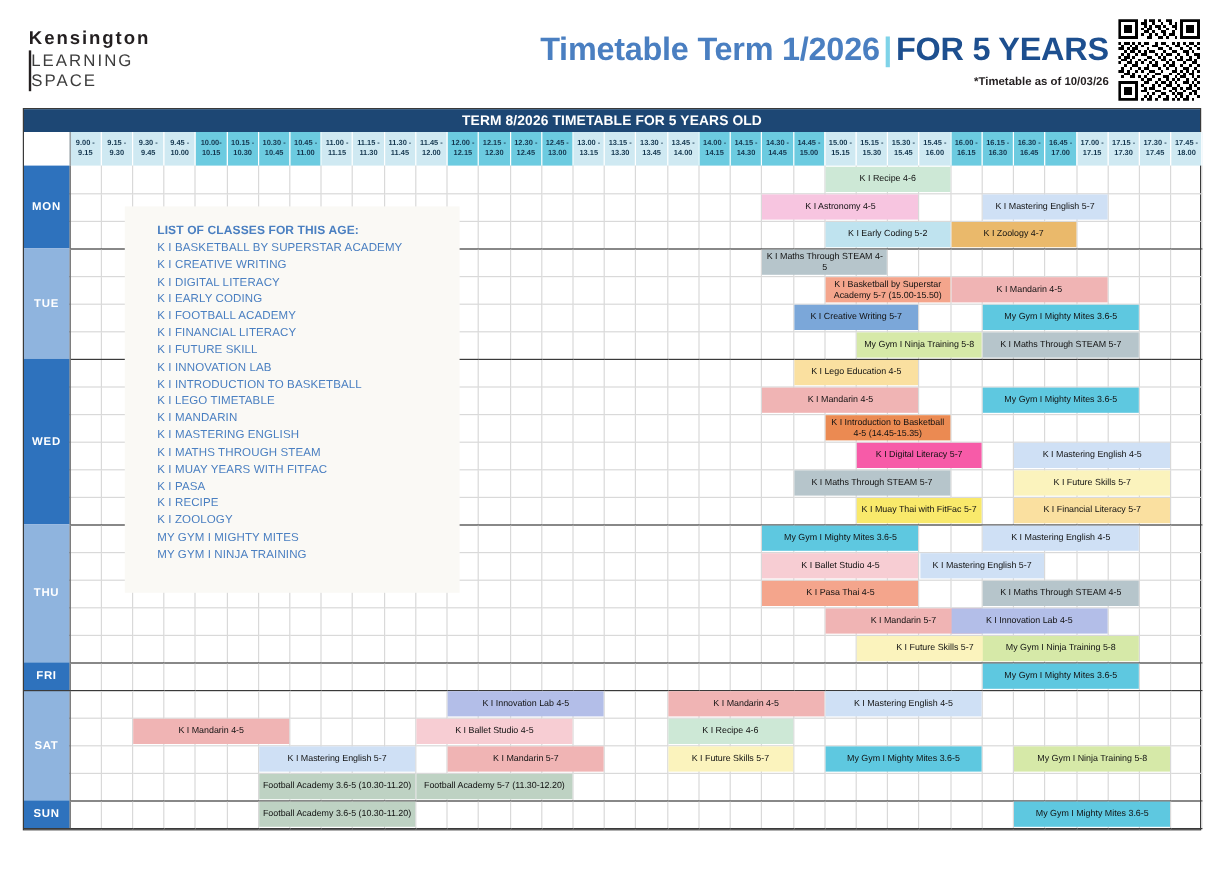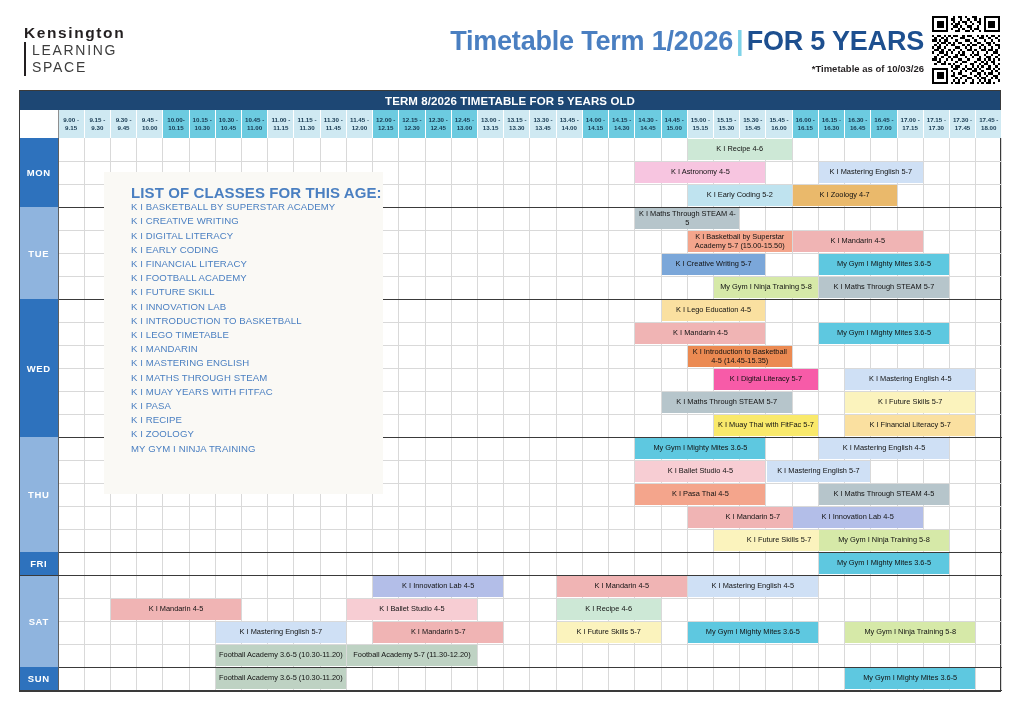--- a/index.html
+++ b/index.html
@@ -8,21 +8,21 @@
     width: 1024px; height: 724px;
     background: #ffffff;
     font-family: "Liberation Sans", sans-serif;
     overflow: hidden;
   }
   #page { position: relative; width: 1024px; height: 724px; background:#fff; }
 
   
   .logo { position: absolute; left: 24px; top: 24px; }
   .logo .l1 { font-size: 15.5px; font-weight: bold; letter-spacing: 1.6px; color:#231f20; line-height: 17px;}
-  .logo .sub { border-left: 2px solid #231f20; padding-left: 6px; margin-top:1px;}
+  .logo .sub { border-left: 2px solid #231f20; margin-top:1px;}
   .logo .l2, .logo .l3 { font-size: 14px; letter-spacing: 1.7px; color:#3d3d3d; line-height: 17px; }
 
   .title-wrap { position:absolute; left:400px; top:26px; width:524px; text-align:right; }
   .title-main { display:inline; font-size:27px; font-weight:bold; color:#4a7fc1; letter-spacing:-0.2px;}
   .title-sep { display:inline; font-size:27px; font-weight:bold; color:#7fd3e8; padding:0 3px;}
   .title-bold { display:inline; font-size:27px; font-weight:bold; color:#1d4f8f; letter-spacing:-0.2px;}
   .title-note { margin-top:6px; font-size:9.5px; font-weight:bold; color:#231f20; }
 
   .qr { position:absolute; right:24px; top:16px; width:68px; height:68px; }
 
@@ -63,21 +63,21 @@
     text-align:center; font-size:7.4px; line-height:8.6px; color:#111;
     padding:0 2px; pointer-events:auto; overflow:hidden;
   }
 
   
   .classbox {
     position:absolute; left:104px; top:172px; width:279px; height:322px;
     background:#faf9f5; z-index:5;
     padding:14px 0 0 27px;
   }
-  .classbox .hd { font-size:15px; font-weight:bold; color:#4a7fc1; line-height:14.2px; letter-spacing:0.1px;}
+  .classbox .hd { font-size:10px; font-weight:bold; color:#4a7fc1; line-height:14.2px; letter-spacing:0.1px;}
   .classbox .it { font-size:9.6px; color:#4a7fc1; line-height:14.2px; letter-spacing:0.1px;}
 </style>
 </head>
 <body>
 
 <div id="page">
 
   <div class="logo">
     <div class="l1">Kensington</div>
     <div class="sub">
@@ -1343,30 +1343,31 @@
     </div>
   </div>
 
   <div class="classbox">
     <div class="hd">LIST OF CLASSES FOR THIS AGE:</div>
     <div id="class-items">
         <div class="it">K I BASKETBALL BY SUPERSTAR ACADEMY</div>
         <div class="it">K I CREATIVE WRITING</div>
         <div class="it">K I DIGITAL LITERACY</div>
         <div class="it">K I EARLY CODING</div>
+        <div class="it">K I FOOTBALL ACADEMY</div>
         <div class="it">K I FINANCIAL LITERACY</div>
-        <div class="it">K I FOOTBALL ACADEMY</div>
         <div class="it">K I FUTURE SKILL</div>
         <div class="it">K I INNOVATION LAB</div>
         <div class="it">K I INTRODUCTION TO BASKETBALL</div>
         <div class="it">K I LEGO TIMETABLE</div>
         <div class="it">K I MANDARIN</div>
         <div class="it">K I MASTERING ENGLISH</div>
         <div class="it">K I MATHS THROUGH STEAM</div>
         <div class="it">K I MUAY YEARS WITH FITFAC</div>
         <div class="it">K I PASA</div>
         <div class="it">K I RECIPE</div>
         <div class="it">K I ZOOLOGY</div>
+        <div class="it">MY GYM I MIGHTY MITES</div>
         <div class="it">MY GYM I NINJA TRAINING</div>
       </div>
   </div>
 
 </div>
 
 </body></html>

